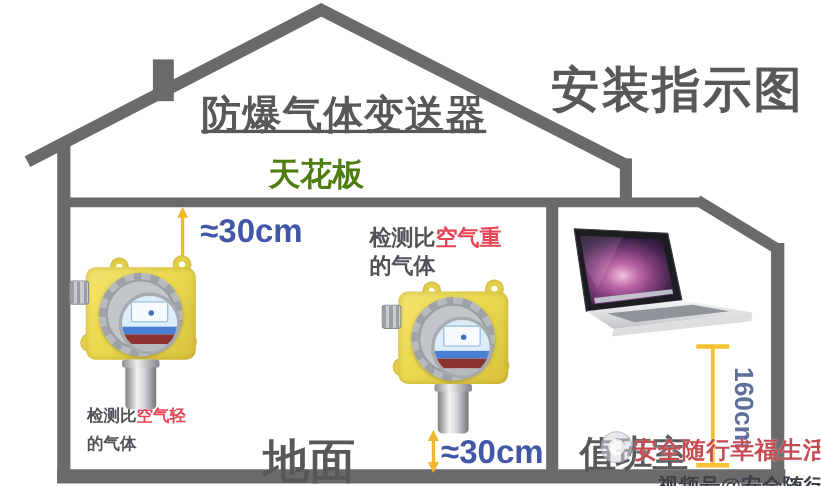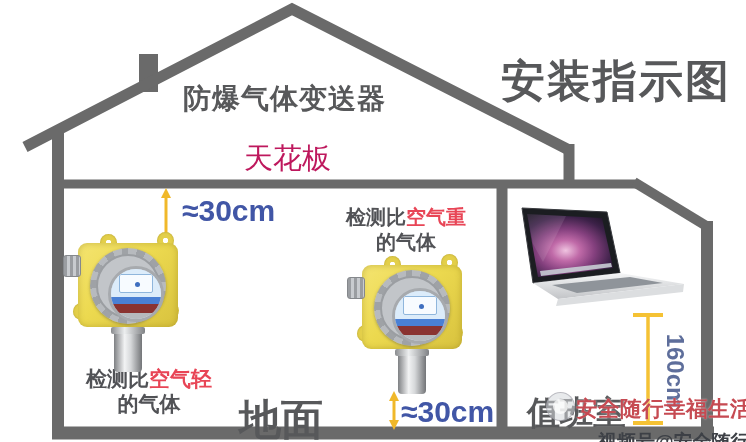--- a/index.html
+++ b/index.html
@@ -16,35 +16,35 @@
   html,body{background:#ffffff;}
   .stage{
     position:relative;width:746px;height:442px;background:#ffffff;
     overflow:hidden;font-family:"Liberation Sans","DejaVu Sans",sans-serif;
   }
   .stage svg.structure{position:absolute;left:0;top:0;}
 
   
   .lbl{position:absolute;white-space:nowrap;}
   .main-title{left:501px;top:52px;font-size:44px;font-weight:700;letter-spacing:2px;color:var(--title-text);}
-  .device-label{left:183px;top:80px;font-size:28px;font-weight:800;letter-spacing:1px;color:var(--title-text);}
-  .ceiling-label{left:244px;top:139px;font-size:29px;font-weight:400;color:#be185d;}
+  .device-label{left:183px;top:80px;font-size:36px;font-weight:800;letter-spacing:1px;color:var(--title-text);text-decoration:underline;}
+  .ceiling-label{left:244px;top:139px;font-size:29px;font-weight:700;color:#4d7c0f;}
   .dist-top{left:182px;top:194px;font-size:30px;font-weight:600;color:var(--measure-blue);}
   .dist-bottom{left:401px;top:395px;font-size:30px;font-weight:600;color:var(--measure-blue);}
   .ground-label{left:239px;top:392px;font-size:42px;font-weight:700;color:var(--title-text);}
   .duty-label{left:527px;top:391px;font-size:33px;font-weight:700;color:var(--title-text);}
   .height-label{
     left:630px;top:357px;width:90px;height:28px;text-align:center;
     font-size:24px;font-weight:600;color:var(--height-text);
     transform:rotate(90deg);
   }
-  .gas-note{position:absolute;text-align:center;font-weight:600;color:#515256;line-height:25px;}
+  .gas-note{position:absolute;text-align:left;font-weight:600;color:#515256;line-height:25px;}
   .gas-note .hl{color:var(--accent-red);}
   .note-heavy{left:336px;top:205px;width:140px;font-size:20px;}
-  .note-light{left:79px;top:366px;width:140px;font-size:21px;}
+  .note-light{left:79px;top:366px;width:140px;font-size:15px;}
 
   
   .wm-logo{
     position:absolute;left:546px;top:392px;width:29px;height:29px;border-radius:50%;
     background:rgba(214,216,220,0.55);border:1px solid rgba(150,150,158,0.55);
   }
   .wm-logo::after{content:"";position:absolute;left:6px;top:6px;width:15px;height:15px;border-radius:50%;background:rgba(255,255,255,0.75);}
   .wm-brand{
     left:576px;top:394px;font-size:21.5px;font-weight:700;letter-spacing:.5px;
     color:var(--watermark-red);text-shadow:0 0 2px rgba(255,255,255,.65);

